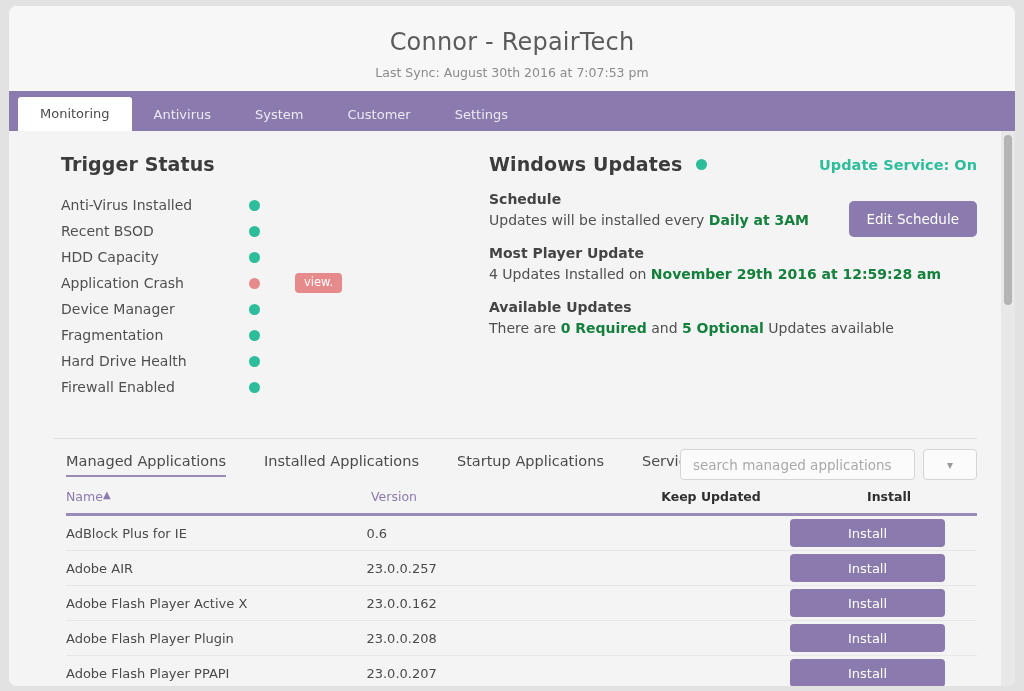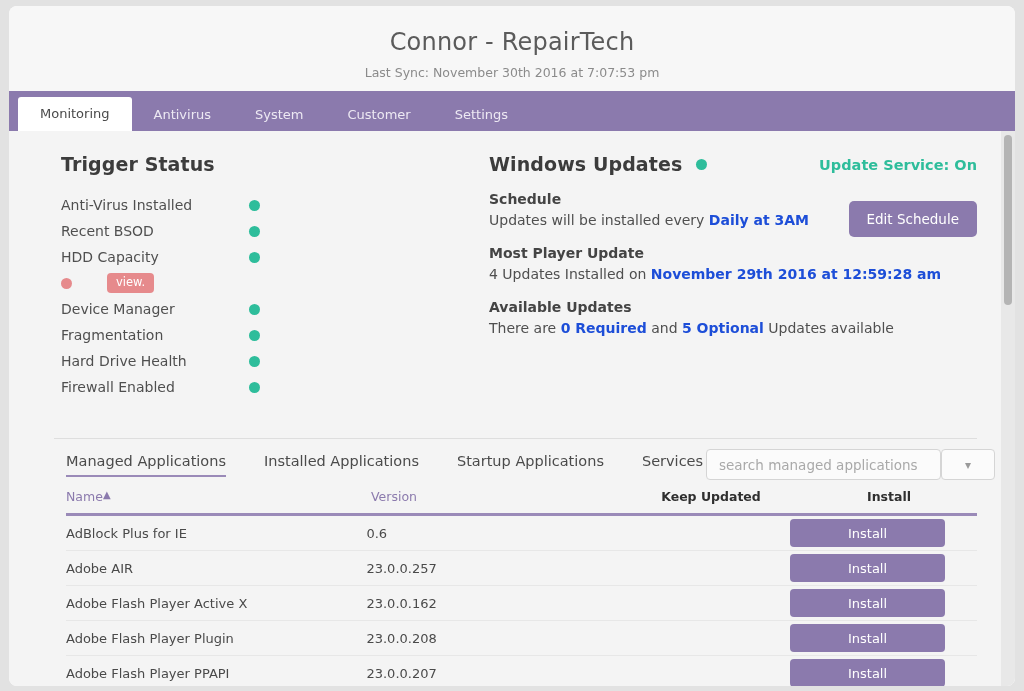--- a/index.html
+++ b/index.html
@@ -141,21 +141,21 @@
     font-weight: bold;
     margin-top: 14px;
     margin-bottom: 3px;
   }
   .sub-head.first { margin-top: 0; }
   .sub-line {
     font-size: 14px;
     color: #4f4f4f;
     line-height: 21px;
   }
-  .sub-line b { color: #1d4ed8; font-weight: bold; }
+  .sub-line b { color: #15803d; font-weight: bold; }
 
   
   .divider {
     height: 1px;
     background: #dedede;
     margin: 38px 38px 0 45px;
   }
 
   
   .apps-tabs {
@@ -170,22 +170,23 @@
     margin-right: 38px;
     padding-bottom: 6px;
     cursor: pointer;
     white-space: nowrap;
   }
   .apps-tab.active {
     border-bottom: 2px solid #9a8ab8;
   }
   .search-wrap {
     position: absolute;
-    right: 20px; top: 10px;
-    display: flex;
+    right: 38px; top: 10px;
+    display: flex;
+    gap: 8px;
   }
   .search-input {
     width: 235px; height: 31px;
     border: 1px solid #d5d5d5;
     border-radius: 4px;
     background: #fbfbfb;
     padding: 0 12px;
     font-size: 13.5px;
     color: #6d6d6d;
     font-family: inherit;
@@ -254,21 +255,21 @@
     border-radius: 4px;
   }
 </style>
 </head>
 <body>
 
 <div id="app">
 
   <div class="header">
     <div class="header-title">Connor - RepairTech</div>
-    <div class="header-sub">Last Sync: November 30th 2016 at 7:07:53 pm</div>
+    <div class="header-sub">Last Sync: August 30th 2016 at 7:07:53 pm</div>
   </div>
 
   <div class="navbar" id="navbar">
       <div class="nav-tab active">Monitoring</div>
       <div class="nav-tab">Antivirus</div>
       <div class="nav-tab">System</div>
       <div class="nav-tab">Customer</div>
       <div class="nav-tab">Settings</div>
     </div>
 
@@ -285,20 +286,21 @@
             </div>
             <div class="trigger-row">
               <div class="trigger-label">Recent BSOD</div>
               <div class="trigger-dot-cell"><span class="dot green"></span></div>
             </div>
             <div class="trigger-row">
               <div class="trigger-label">HDD Capacity</div>
               <div class="trigger-dot-cell"><span class="dot green"></span></div>
             </div>
             <div class="trigger-row">
+              <div class="trigger-label">Application Crash</div>
               <div class="trigger-dot-cell"><span class="dot red"></span></div>
               <span class="view-pill">view.</span>
             </div>
             <div class="trigger-row">
               <div class="trigger-label">Device Manager</div>
               <div class="trigger-dot-cell"><span class="dot green"></span></div>
             </div>
             <div class="trigger-row">
               <div class="trigger-label">Fragmentation</div>
               <div class="trigger-dot-cell"><span class="dot green"></span></div>

